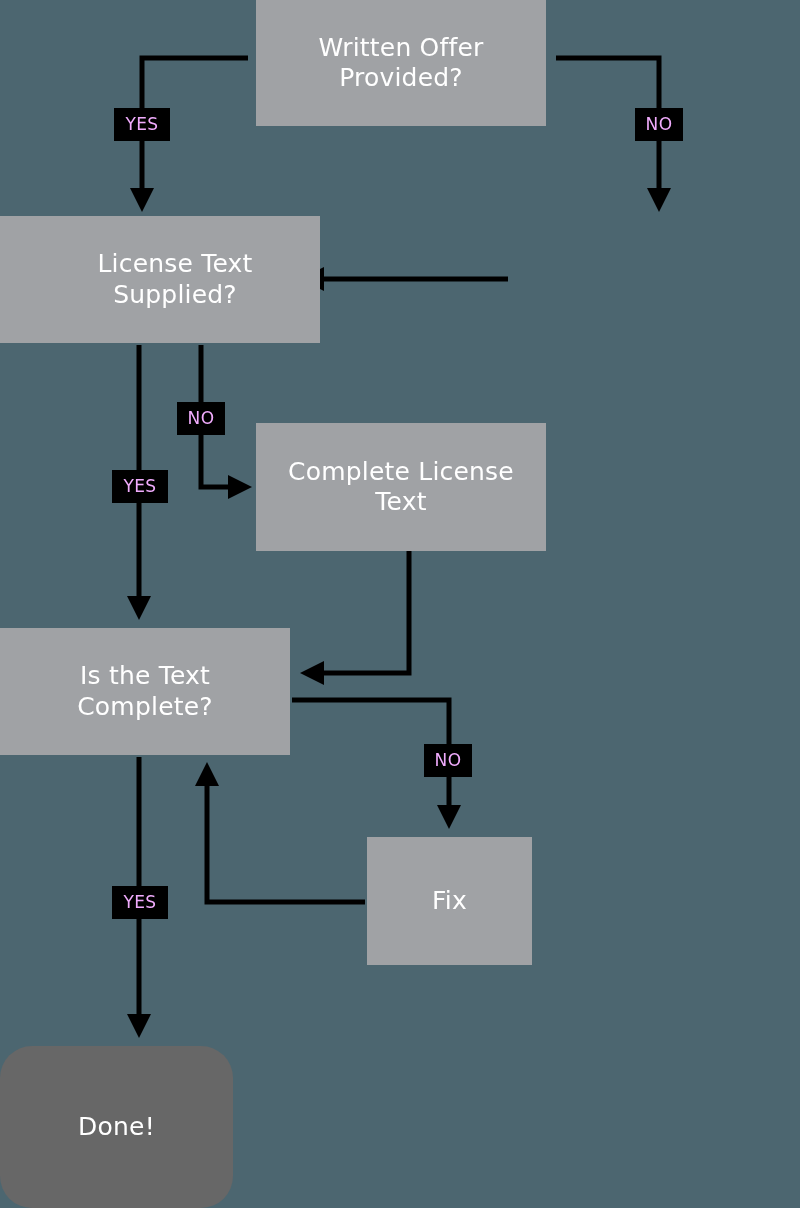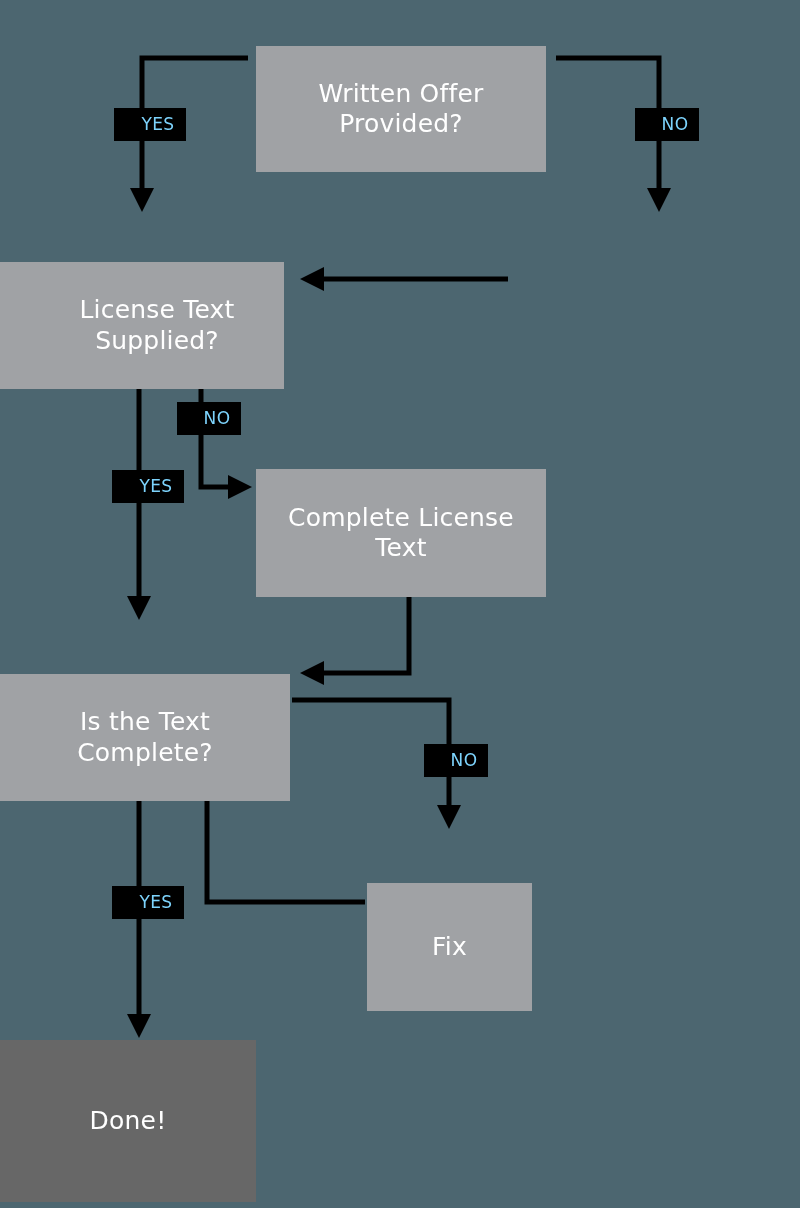--- a/index.html
+++ b/index.html
@@ -20,21 +20,20 @@
     display: flex;
     align-items: center;
     justify-content: center;
     text-align: center;
     color: #ffffff;
     font-weight: 400;
     line-height: 1.22;
     box-sizing: border-box;
     padding: 4px 10px;
     letter-spacing: 0.2px;
-    margin-top: 46px;
   }
   .node-process, .node-decision {
     background: #a0a2a5;
     font-size: 25px;
   }
   .node-terminal {
     background: #676767;
     font-size: 25px;
   }
   svg.edges {
@@ -49,28 +48,27 @@
     stroke: #000000;
     stroke-width: 5;
     fill: none;
   }
   .edge-head {
     fill: #000000;
   }
   .edge-label {
     position: absolute;
     background: #000000;
-    color: #7dd3fc;
+    color: #f0abfc;
     font-size: 17px;
     line-height: 1;
     display: flex;
     align-items: center;
     justify-content: center;
     letter-spacing: 0.4px;
-    padding-left: 16px;
   }
 </style>
 </head>
 <body>
 
 <div id="stage">
 
   <svg class="edges" viewBox="0 0 800 1208" xmlns="http://www.w3.org/2000/svg">
 
     <g>
@@ -115,29 +113,29 @@
 
     <g>
       <path class="edge-line" d="M 139 757 L 139 1021"></path>
       <polygon class="edge-head" points="139,1038 127,1014 151,1014"></polygon>
     </g>
   </svg>
 
   <div class="node node-decision" style="left:256px; top:0px; width:290px; height:126px;">Written Offer Provided?</div>
 
 
-  <div class="node node-decision" style="left:0px; top:216px; width:284px; height:127px;padding-left:40px;">License Text Supplied?</div>
+  <div class="node node-decision" style="left:0px; top:216px; width:320px; height:127px;padding-left:40px;">License Text Supplied?</div>
 
   <div class="node node-process" style="left:256px; top:423px; width:290px; height:128px;">Complete License Text</div>
 
   <div class="node node-decision" style="left:0px; top:628px; width:290px; height:127px;">Is the Text Complete?</div>
 
   <div class="node node-process" style="left:367px; top:837px; width:165px; height:128px;text-align:center;">Fix</div>
 
-  <div class="node node-terminal" style="left:0px; top:994px; width:256px; height:162px;">Done!</div>
+  <div class="node node-terminal" style="left:0px; top:1046px; width:233px; height:162px;border-radius:32px;">Done!</div>
 
   <div class="edge-label" style="left:114px; top:108px; width:56px; height:33px;">YES</div>
 
   <div class="edge-label" style="left:635px; top:108px; width:48px; height:33px;">NO</div>
 
   <div class="edge-label" style="left:177px; top:402px; width:48px; height:33px;">NO</div>
 
   <div class="edge-label" style="left:112px; top:470px; width:56px; height:33px;">YES</div>
 
   <div class="edge-label" style="left:424px; top:744px; width:48px; height:33px;">NO</div>

